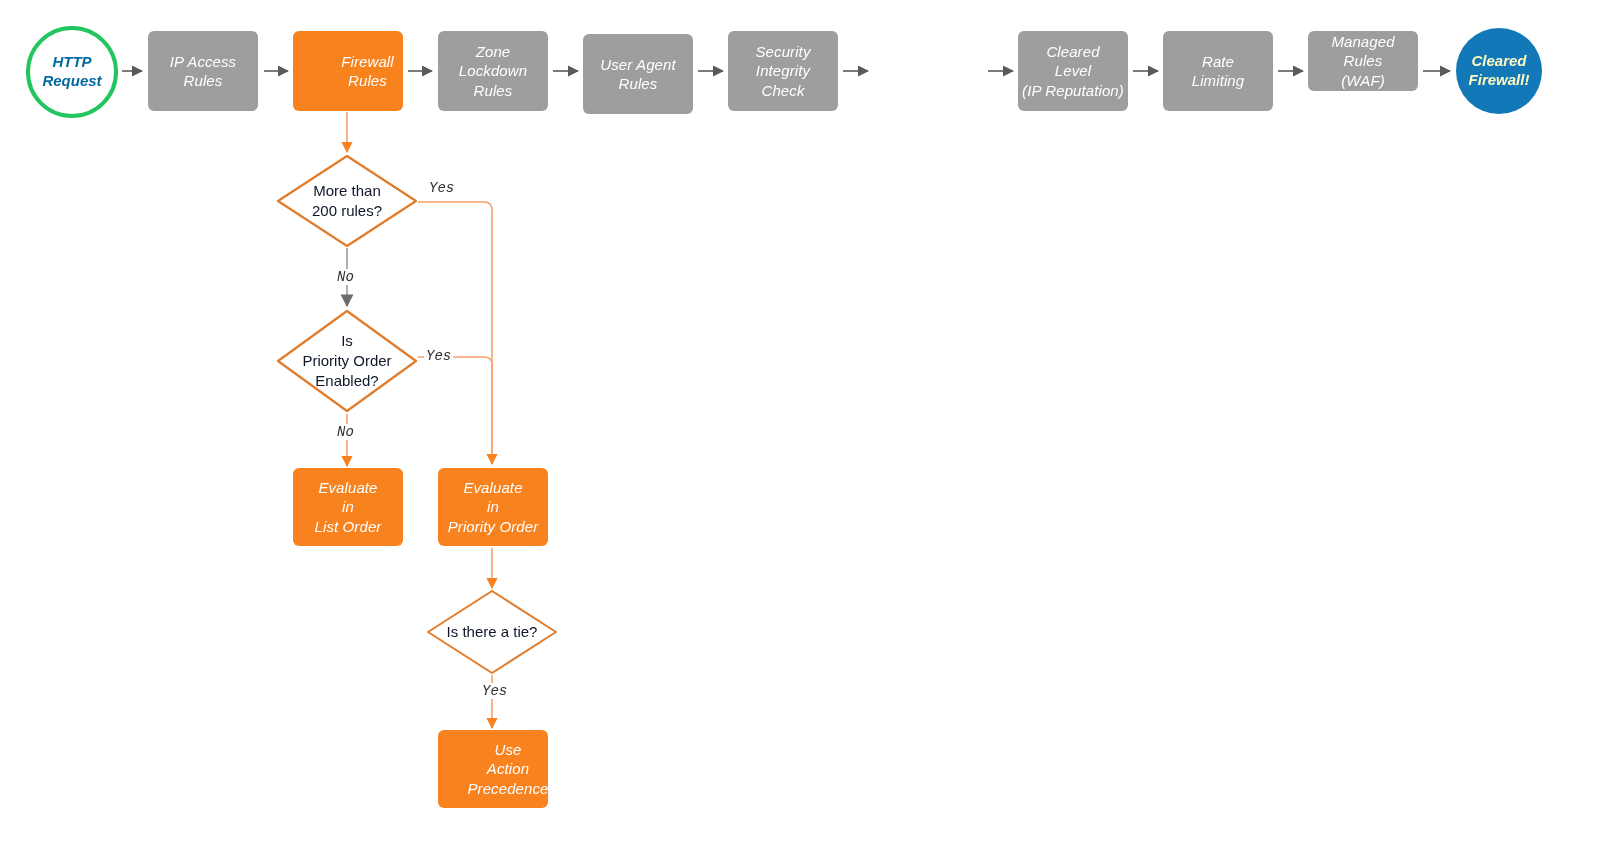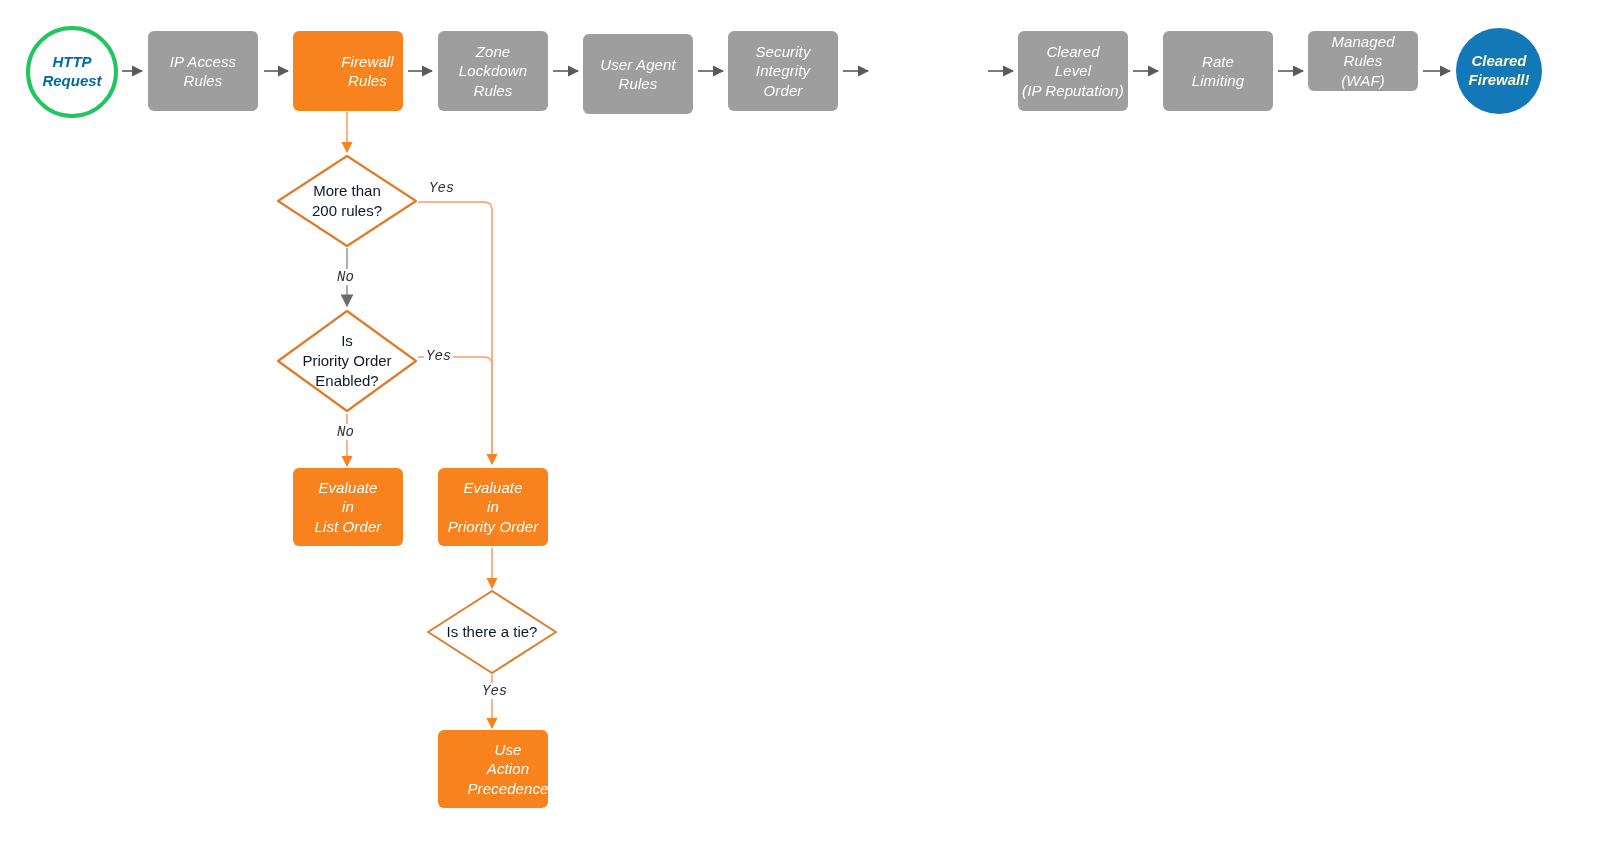--- a/index.html
+++ b/index.html
@@ -172,21 +172,21 @@
     <div>
       <div>User Agent</div>
       <div>Rules</div>
     </div>
   </div>
 
   <div class="node proc gray" style="left:728px; top:31px; width:110px; height:80px;">
     <div>
       <div>Security</div>
       <div>Integrity</div>
-      <div>Order</div>
+      <div>Check</div>
     </div>
   </div>
 
 
   <div class="node proc gray" style="left:1018px; top:31px; width:110px; height:80px;">
     <div>
       <div>Cleared</div>
       <div>Level</div>
       <div>(IP Reputation)</div>
     </div>

